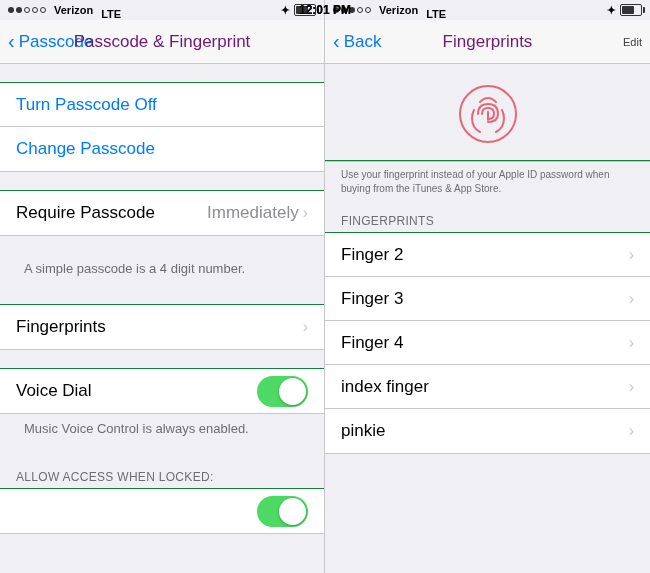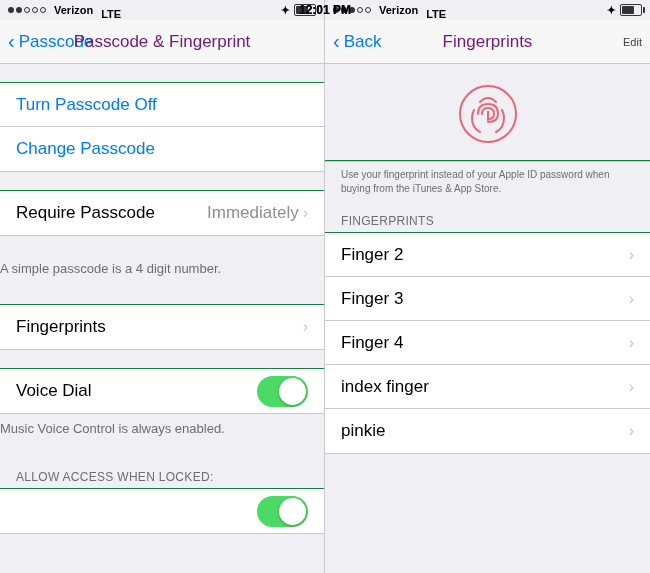--- a/index.html
+++ b/index.html
@@ -155,21 +155,21 @@
       align-items: center;
       gap: 4px;
     }
     .chevron {
       color: #c7c7cc;
       font-size: 16px;
     }
     .helper-text {
       font-size: 13px;
       color: #6d6d72;
-      padding: 6px 0 8px;
+      padding: 6px 24px 8px;
       background: #efeff4;
       line-height: 1.4;
     }
 
     
     .toggle {
       width: 51px;
       height: 31px;
       border-radius: 16px;
       position: relative;

